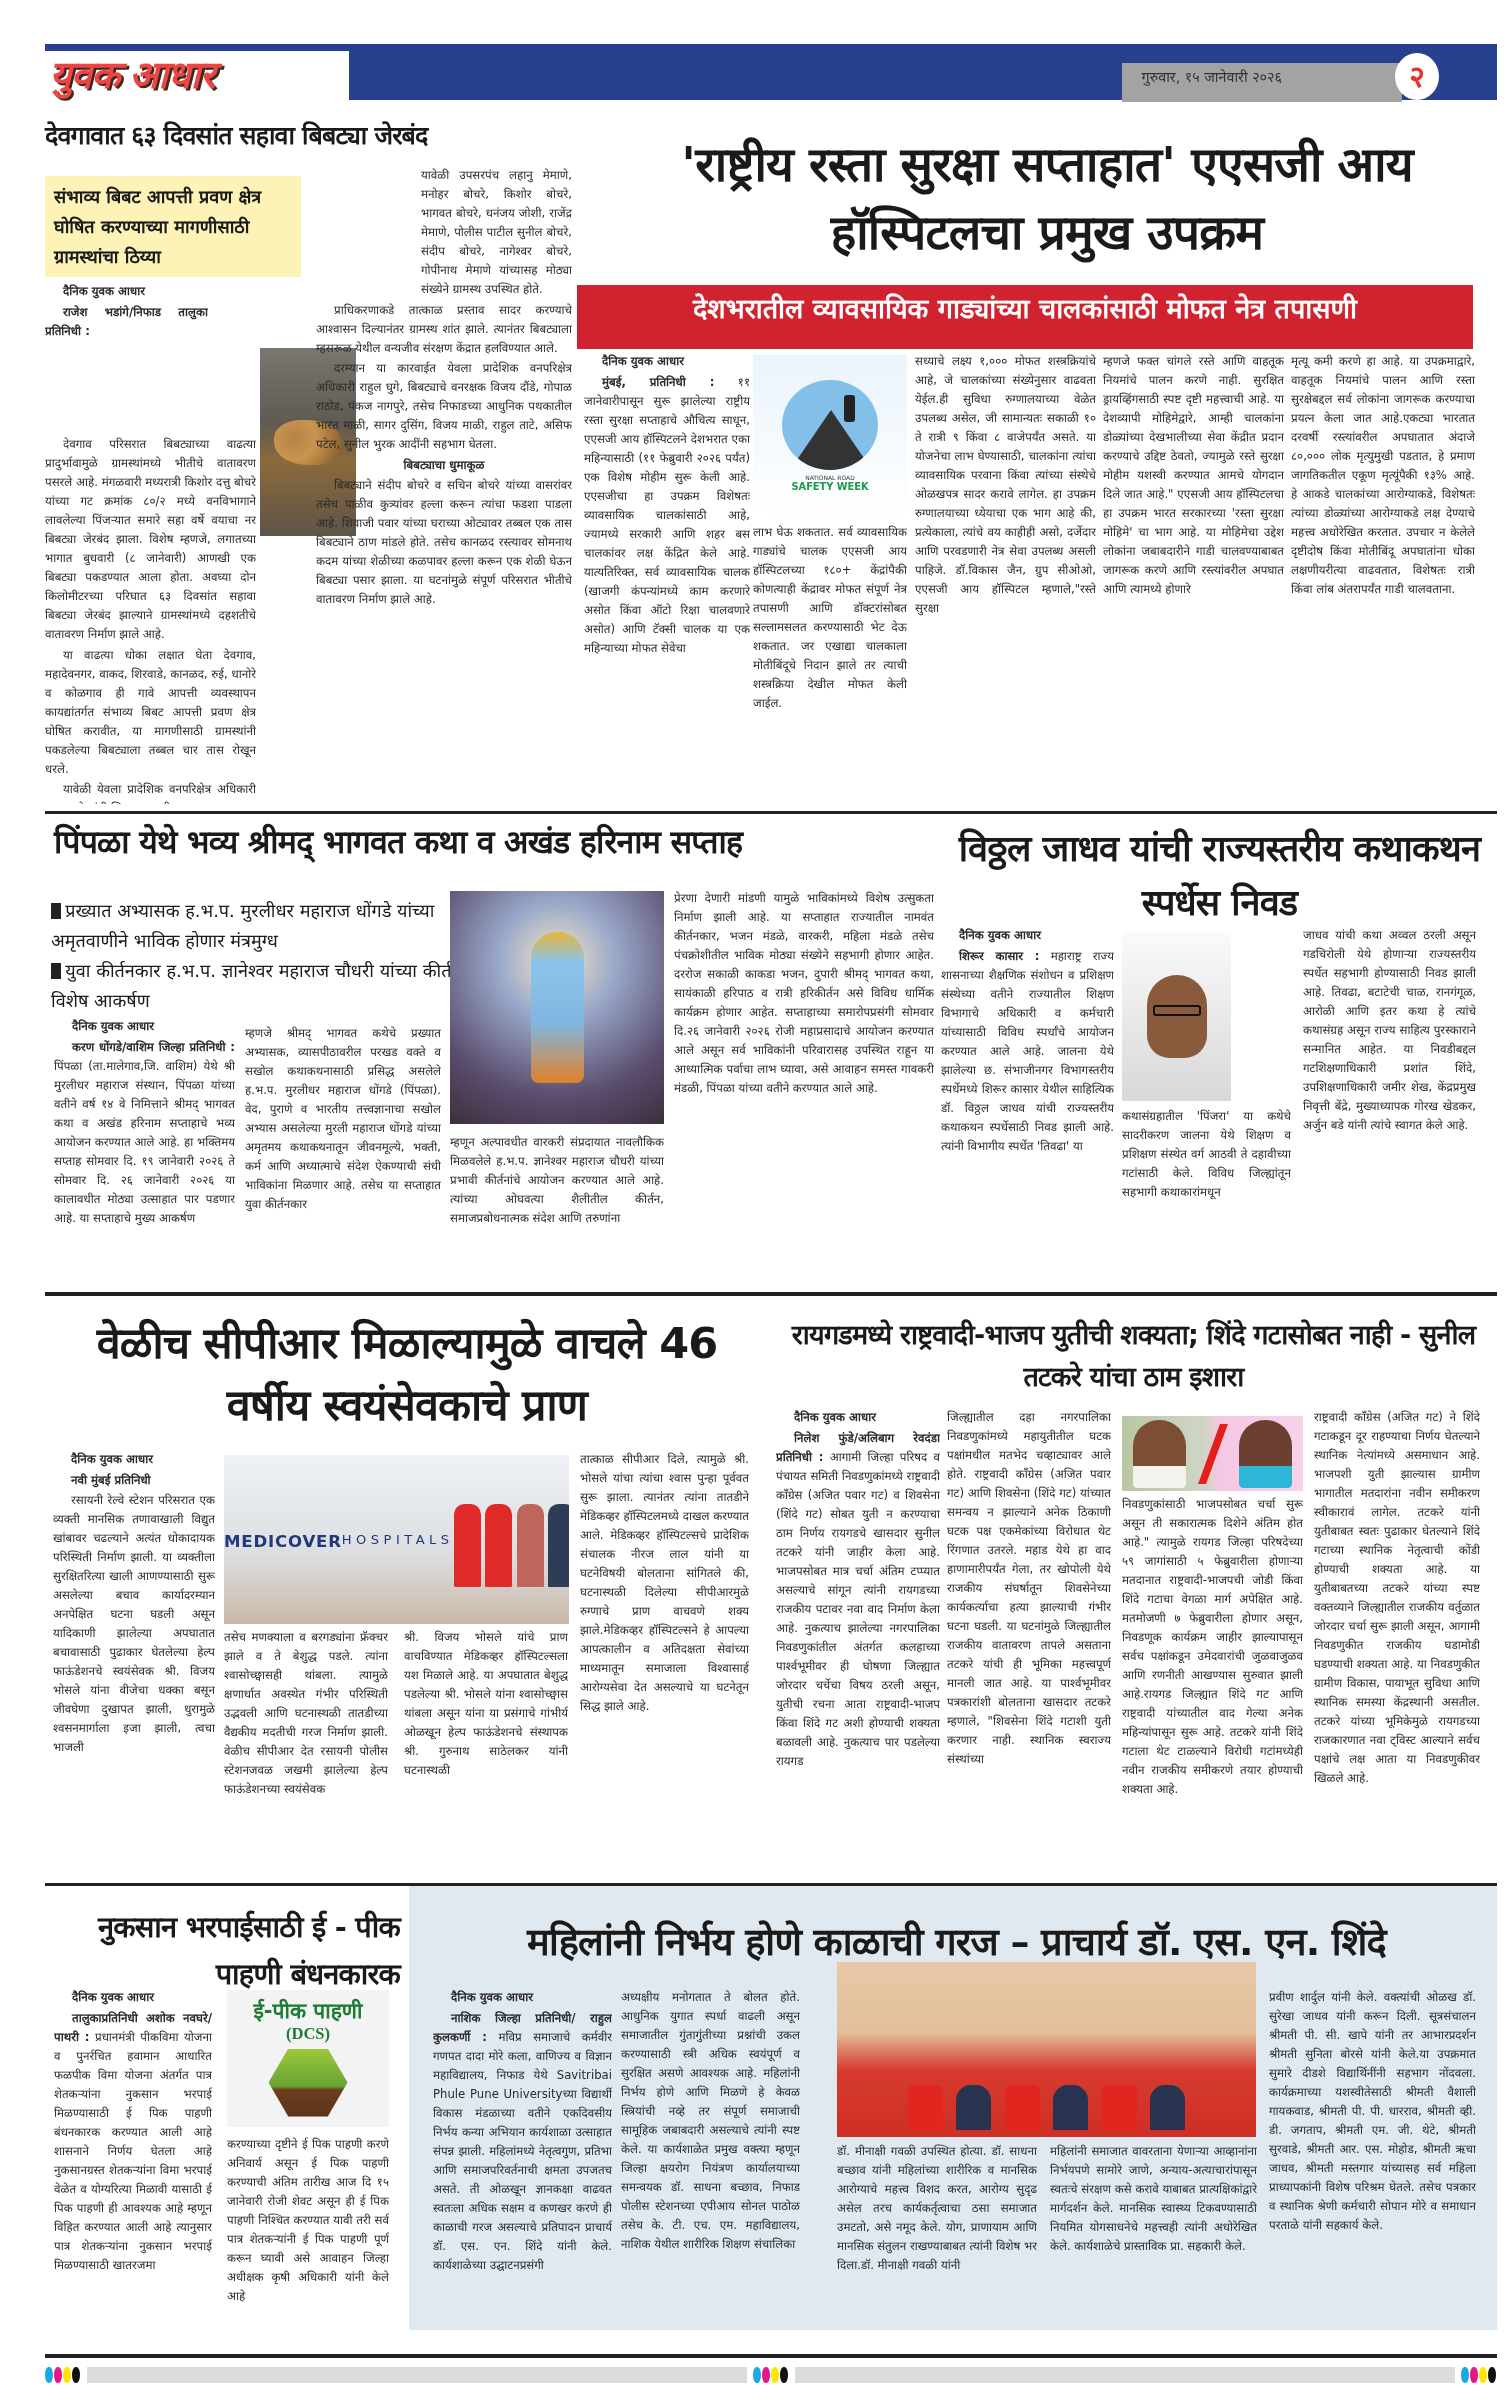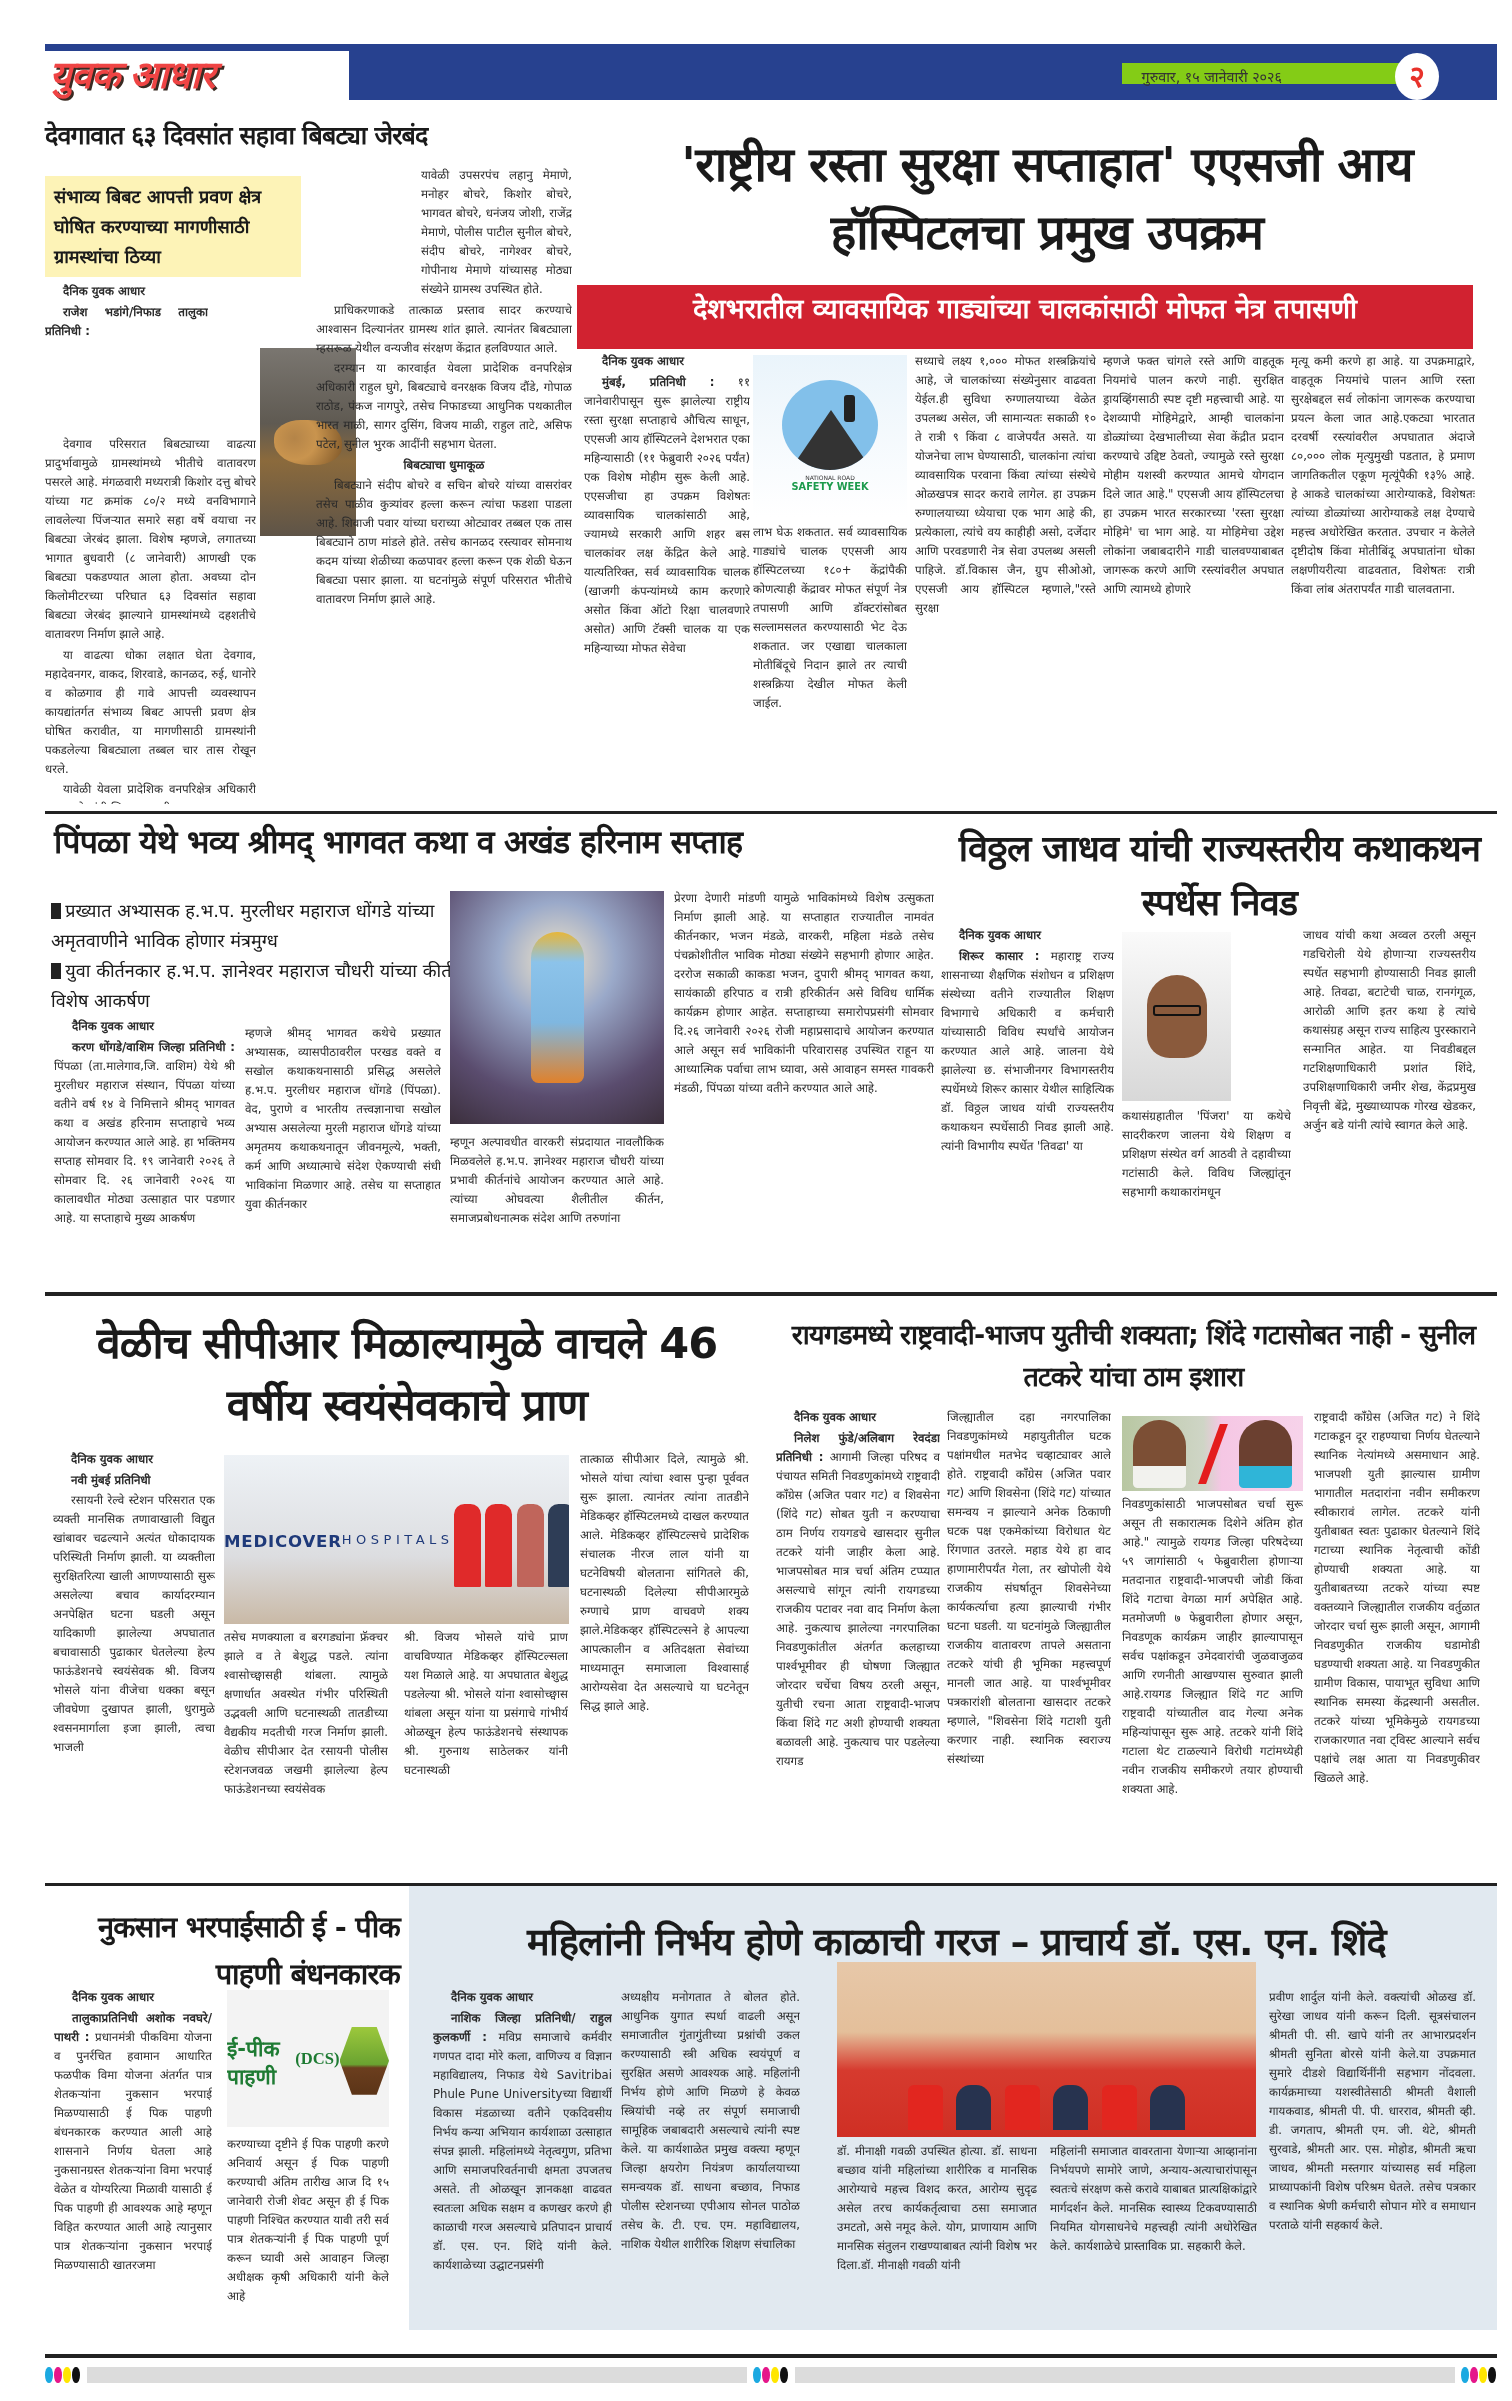--- a/index.html
+++ b/index.html
@@ -1,21 +1,21 @@
 <!DOCTYPE html>
 <html style="font-size:12px"><head>
 <meta charset="utf-8">
 <style>
 *{box-sizing:border-box;margin:0;padding:0}
 html,body{width:1512px;height:2401px;background:#fff;overflow:hidden}
 body{font-family:"DejaVu Sans","Liberation Sans",sans-serif;color:#222;position:relative}
 .abs{position:absolute}
 .masthead{left:45px;top:44px;width:1452px;height:56px;background:#27418f}
 .logo{left:45px;top:51px;width:304px;height:50px;background:#fff;color:#ef4444;font-weight:900;font-size:38px;font-style:italic;line-height:48px;padding-left:4.5px;text-shadow:2.3px 2.3px 0 #3a2a22;letter-spacing:-0.8px;font-family:Liberation Sans, sans-serif}
-.datebox{left:1122px;top:63px;width:280px;height:21px;background:#84cc16;font-size:14.3px;line-height:29px;padding-left:19.6px;color:#333}
+.datebox{left:1122px;top:63px;width:280px;height:39px;background:#a3a3a3;font-size:14.3px;line-height:29px;padding-left:19.6px;color:#333}
 .pagenum{left:1395px;top:53px;width:44px;height:47px;border-radius:50%;background:#fff;color:#e8322b;font-weight:900;font-size:30px;text-align:center;line-height:47px}
 .rule{background:#222;height:4.5px}
 .h-bold{font-weight:900;color:#1a1a1a;line-height:1.25;letter-spacing:-0.8px}
 .body{font-size:11.7px;line-height:19px;color:#2a2a2a;text-align:justify;overflow:hidden}
 .body p{text-indent:18px;margin-bottom:1.5px}
 .body .by{font-weight:bold}
 .yellow{background:#fdf3b7}
 .redband{background:#d12230;color:#fff;font-weight:800;text-align:center}
 .lightblue{background:#e1e9f0}
 .img{overflow:hidden;display:flex;align-items:center;justify-content:center}
@@ -142,21 +142,21 @@
 <div class="abs body" style="left:1122px;top:1495px;width:181px;height:324px;">निवडणुकांसाठी भाजपसोबत चर्चा सुरू असून ती सकारात्मक दिशेने अंतिम होत आहे." त्यामुळे रायगड जिल्हा परिषदेच्या ५९ जागांसाठी ५ फेब्रुवारीला होणाऱ्या मतदानात राष्ट्रवादी-भाजपची जोडी किंवा शिंदे गटाचा वेगळा मार्ग अपेक्षित आहे. मतमोजणी ७ फेब्रुवारीला होणार असून, निवडणूक कार्यक्रम जाहीर झाल्यापासून सर्वच पक्षांकडून उमेदवारांची जुळवाजुळव आणि रणनीती आखण्यास सुरुवात झाली आहे.रायगड जिल्ह्यात शिंदे गट आणि राष्ट्रवादी यांच्यातील वाद गेल्या अनेक महिन्यांपासून सुरू आहे. तटकरे यांनी शिंदे गटाला थेट टाळल्याने विरोधी गटांमध्येही नवीन राजकीय समीकरणे तयार होण्याची शक्यता आहे.</div>
 <div class="abs body" style="left:1314px;top:1408px;width:166px;height:410px;">राष्ट्रवादी काँग्रेस (अजित गट) ने शिंदे गटाकडून दूर राहण्याचा निर्णय घेतल्याने स्थानिक नेत्यांमध्ये असमाधान आहे. भाजपशी युती झाल्यास ग्रामीण भागातील मतदारांना नवीन समीकरण स्वीकारावं लागेल. तटकरे यांनी युतीबाबत स्वतः पुढाकार घेतल्याने शिंदे गटाच्या स्थानिक नेतृत्वाची कोंडी होण्याची शक्यता आहे. या युतीबाबतच्या तटकरे यांच्या स्पष्ट वक्तव्याने जिल्ह्यातील राजकीय वर्तुळात जोरदार चर्चा सुरू झाली असून, आगामी निवडणुकीत राजकीय घडामोडी घडण्याची शक्यता आहे. या निवडणुकीत ग्रामीण विकास, पायाभूत सुविधा आणि स्थानिक समस्या केंद्रस्थानी असतील. तटकरे यांच्या भूमिकेमुळे रायगडच्या राजकारणात नवा ट्विस्ट आल्याने सर्वच पक्षांचे लक्ष आता या निवडणुकीवर खिळले आहे.</div>
 
 <div class="abs rule" style="left:45px;top:1883px;width:1452px;height:3px"></div>
 
 <div class="abs h-bold" style="left:54px;top:1904px;width:346px;font-size:29px;line-height:47px;text-align:right">नुकसान भरपाईसाठी ई - पीक पाहणी बंधनकारक</div>
 <div class="abs body" style="left:54px;top:1988px;width:158px;height:331px;">
   <p class="by">दैनिक युवक आधार</p>
   <p><span class="by">तालुकाप्रतिनिधी अशोक नवघरे/पाथरी :</span> <span>प्रधानमंत्री पीकविमा योजना व पुनर्रचित हवामान आधारित फळपीक विमा योजना अंतर्गत पात्र शेतकऱ्यांना नुकसान भरपाई मिळण्यासाठी ई पिक पाहणी बंधनकारक करण्यात आली आहे शासनाने निर्णय घेतला आहे नुकसानग्रस्त शेतकऱ्यांना विमा भरपाई वेळेत व योग्यरित्या मिळावी यासाठी ई पिक पाहणी ही आवश्यक आहे म्हणून विहित करण्यात आली आहे त्यानुसार पात्र शेतकऱ्यांना नुकसान भरपाई मिळण्यासाठी खातरजमा</span></p>
 </div>
-<div class="abs img" style="left:227px;top:1990px;width:162px;height:137px;background:#f3f3f3;flex-direction:row;justify-content:flex-start">
+<div class="abs img" style="left:227px;top:1990px;width:162px;height:137px;background:#f3f3f3;flex-direction:column;justify-content:flex-start">
   <div style="font-size:21px;font-weight:900;color:#1e7b33;margin-top:6px">ई-पीक पाहणी</div>
   <div style="font-size:16.6px;font-weight:bold;color:#1e7b33;font-family:'Liberation Serif',serif">(DCS)</div>
   <div style="width:79px;height:68px;margin-top:4.5px;clip-path:polygon(25% 0,75% 0,100% 50%,75% 100%,25% 100%,0 50%);background:linear-gradient(180deg,#9cc83c 0,#6aa331 55%,#6b3e1e 60%,#5b3417 100%)"></div>
 </div>
 <div class="abs body" style="left:227px;top:2135px;width:162px;height:184px;">करण्याच्या दृष्टीने ई पिक पाहणी करणे अनिवार्य असून ई पिक पाहणी करण्याची अंतिम तारीख आज दि १५ जानेवारी रोजी शेवट असून ही ई पिक पाहणी निश्चित करण्यात यावी तरी सर्व पात्र शेतकऱ्यांनी ई पिक पाहणी पूर्ण करून घ्यावी असे आवाहन जिल्हा अधीक्षक कृषी अधिकारी यांनी केले आहे</div>
 
 <div class="abs lightblue" style="left:409px;top:1886px;width:1088px;height:444px"></div>
 <div class="abs h-bold" style="left:422px;top:1913px;width:1069px;font-size:38px;line-height:59px;text-align:center">महिलांनी निर्भय होणे काळाची गरज – प्राचार्य डॉ. एस. एन. शिंदे</div>
 <div class="abs body" style="left:433px;top:1988px;width:179px;height:331px;">
   <p class="by">दैनिक युवक आधार</p>

